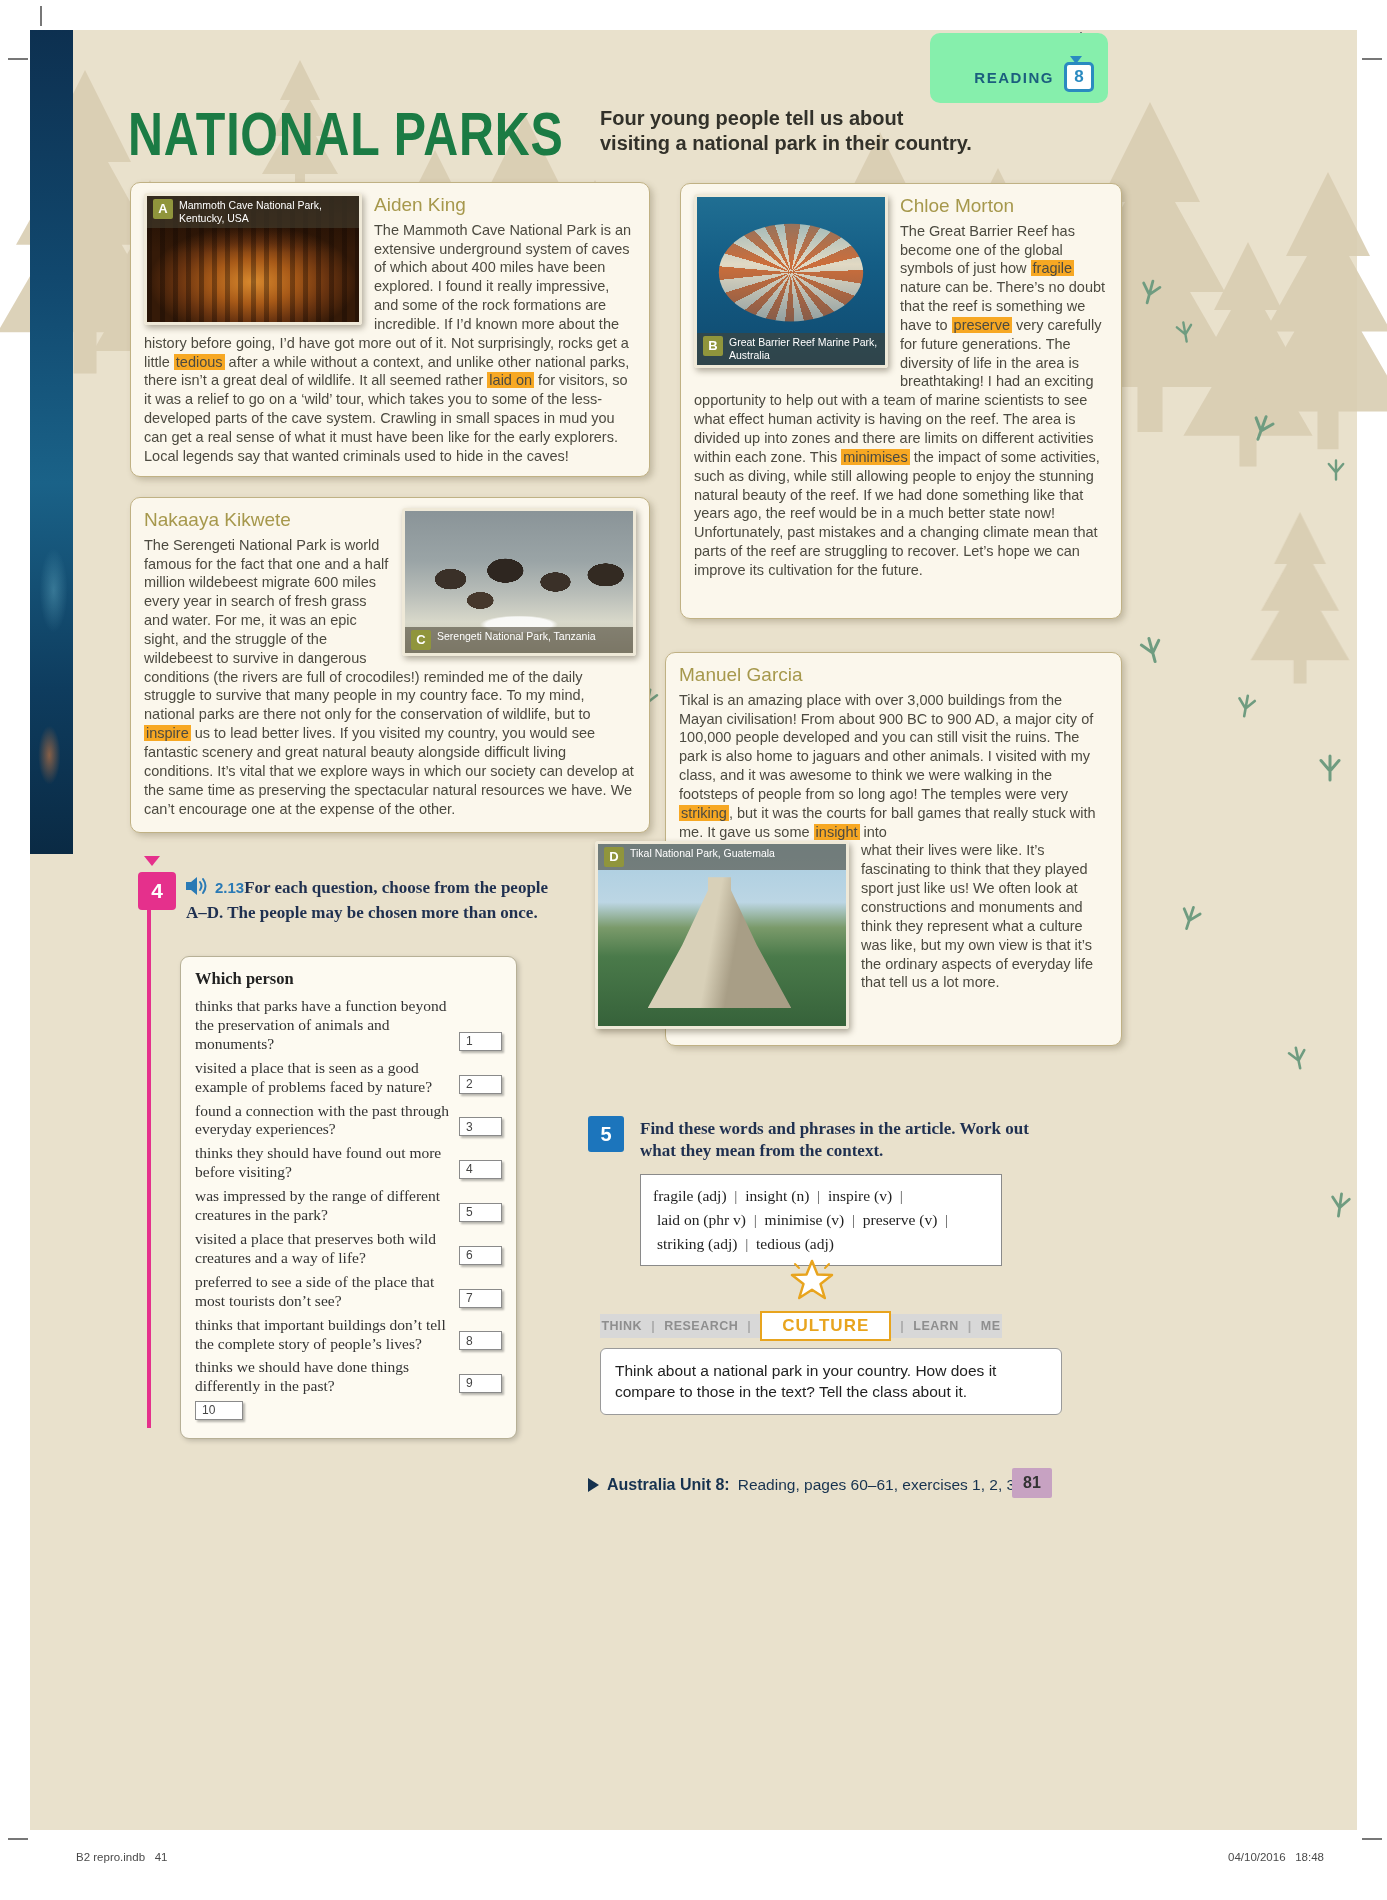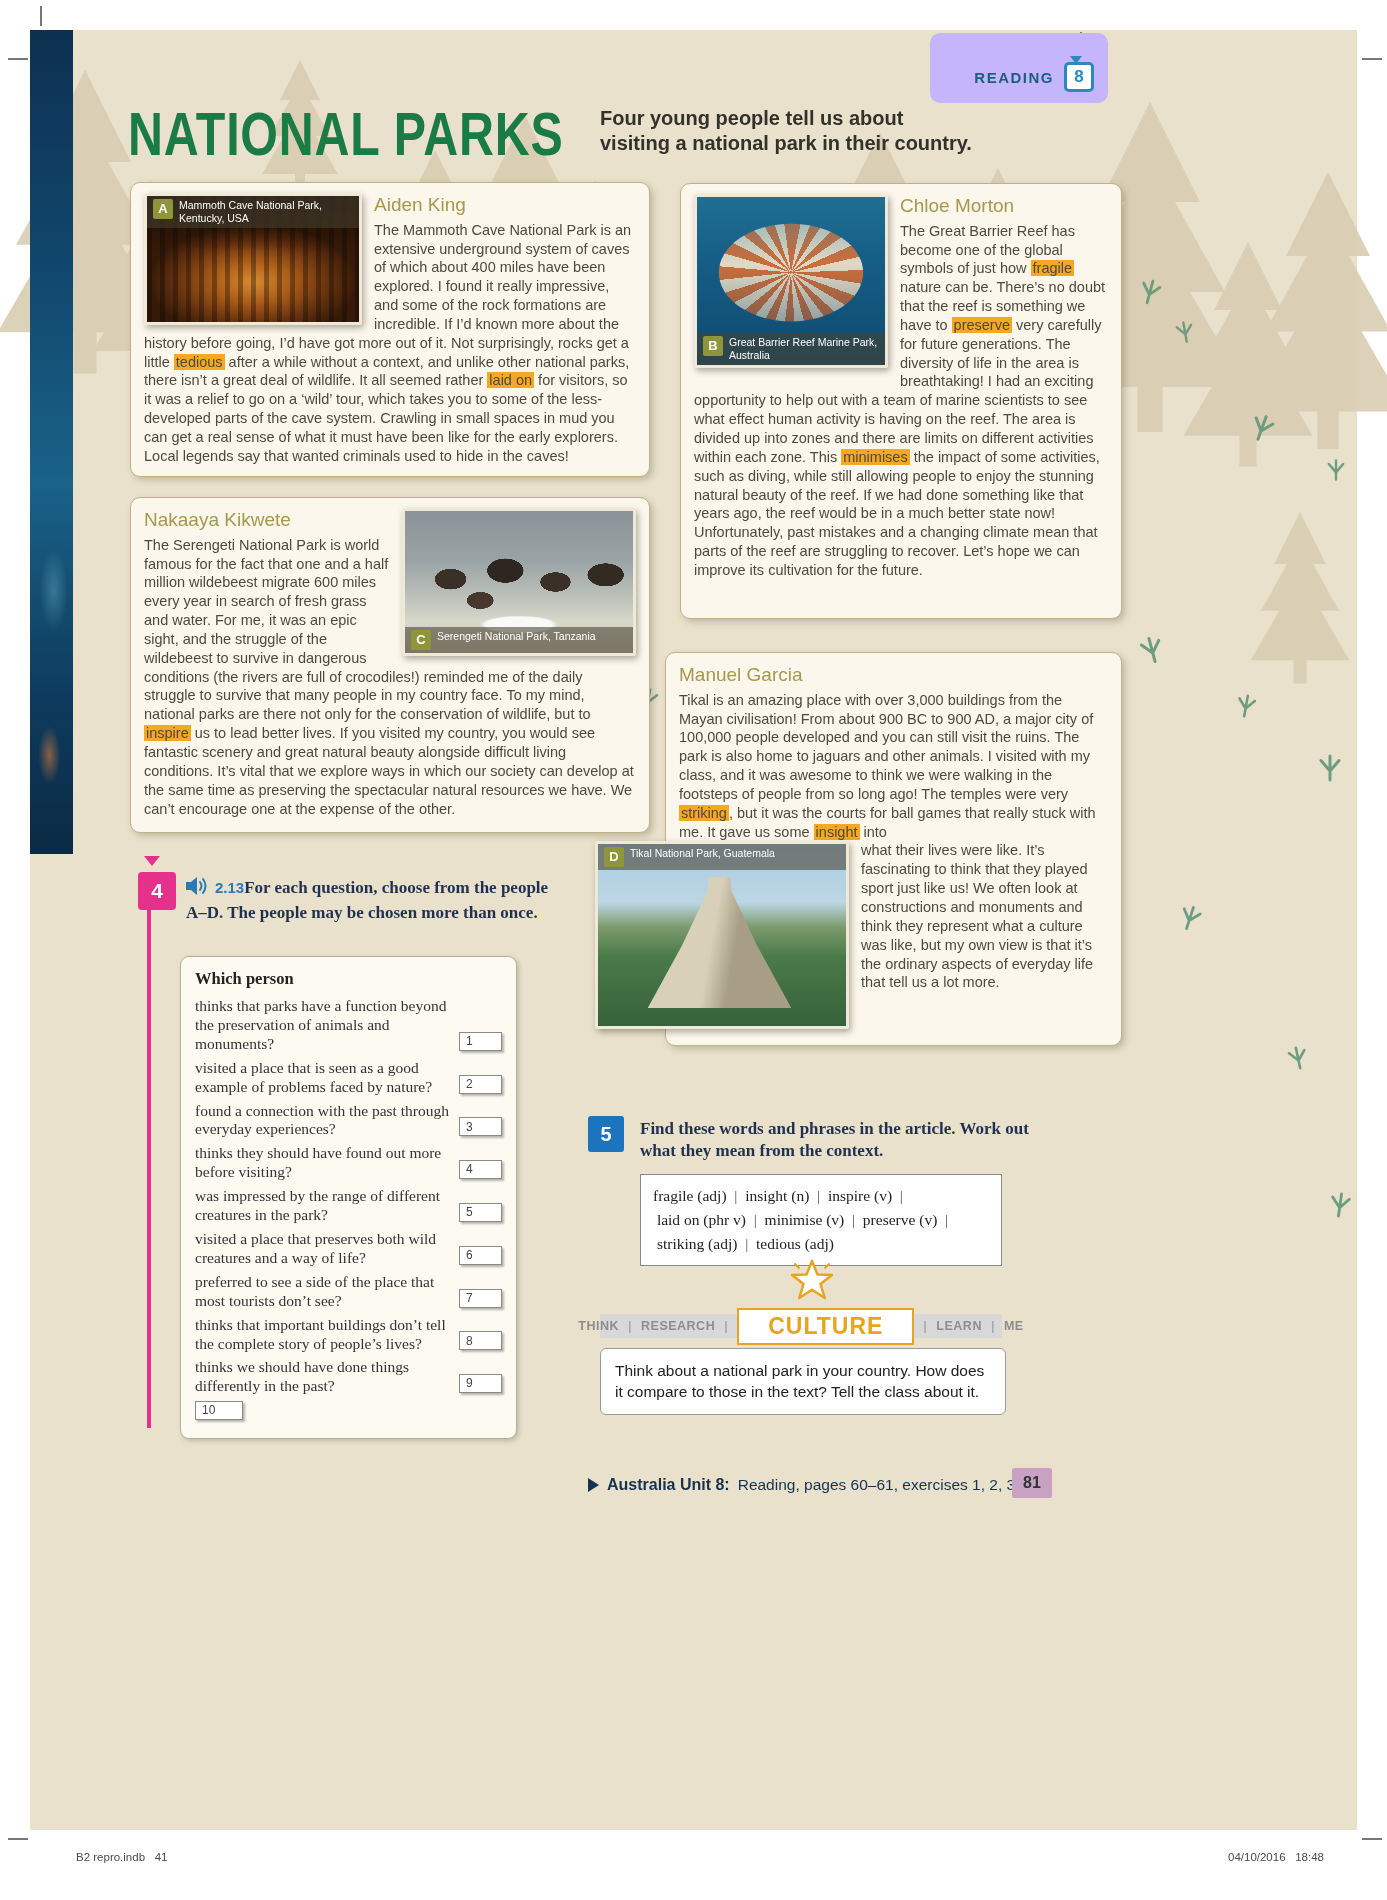--- a/index.html
+++ b/index.html
@@ -9,21 +9,21 @@
   .page{position:absolute;left:30px;top:30px;width:1327px;height:1800px;background:#e9e1cc}
   .deco{position:absolute;left:0;top:0;width:1387px;height:1900px;pointer-events:none}
   .bluestrip{position:absolute;left:30px;top:30px;width:43px;height:824px;
     background:
       radial-gradient(16px 42px at 45% 88%, rgba(235,130,60,.55), transparent 70%),
       radial-gradient(20px 60px at 55% 68%, rgba(120,195,215,.35), transparent 70%),
       linear-gradient(180deg,#0d3050 0%,#11486e 30%,#1a6288 55%,#0e3c5e 80%,#0a2a44 100%)}
   .crop{position:absolute;background:#777}
 
   
-  .rtab{position:absolute;left:930px;top:33px;width:178px;height:70px;background:#c4b5fd;border-radius:10px}
+  .rtab{position:absolute;left:930px;top:33px;width:178px;height:70px;background:#86efac;border-radius:10px}
   .rtab-tri{position:absolute;right:26px;top:23px;width:0;height:0;border-left:6px solid transparent;border-right:6px solid transparent;border-top:8px solid #2a8ac0}
   .rtab-inner{position:absolute;right:14px;bottom:11px;display:flex;align-items:center;gap:10px}
   .reading-label{color:#1b5e7e;font-weight:bold;font-size:15px;letter-spacing:1.5px}
   .unit-badge{width:30px;height:30px;background:#fff;border:3px solid #2a8ac0;border-radius:5px;display:flex;align-items:center;justify-content:center;color:#2a8ac0;font-weight:bold;font-size:17px}
 
   .title{position:absolute;left:128px;top:98px;font-size:62px;font-weight:bold;color:#1b7b44;white-space:nowrap;transform:scaleX(.78);transform-origin:left top;letter-spacing:1px}
   .subtitle{position:absolute;left:600px;top:106px;width:372px;font-size:20px;font-weight:bold;color:#32312a;line-height:1.25}
 
   
   .pbox{position:absolute;background:#fbf7ec;border:1px solid #c0b184;border-radius:10px;box-shadow:3px 3px 6px rgba(90,80,50,.28);padding:10px 13px;font-size:14.5px;line-height:1.3;color:#4c4a40}
@@ -82,22 +82,22 @@
 
   
   .wordbox{position:absolute;left:640px;top:1174px;width:362px;background:#fff;border:1.5px solid #8a8a8a;padding:9px 12px;font-family:"Liberation Serif",serif;font-size:15.5px;line-height:1.55;color:#222}
   .word{white-space:nowrap}
   .wsep{color:#555}
 
   
   .star{position:absolute;left:789px;top:1258px}
   .cbar{position:absolute;left:600px;top:1314px;width:402px;height:24px;background:#d8d8d8;display:flex;align-items:center;justify-content:center;gap:9px;font-size:12.5px;font-weight:bold;color:#8e8e8e;letter-spacing:.5px}
   .csep{color:#a8a8a8}
-  .cword.hot{background:#fff;border:2.5px solid #e8a41e;color:#e8a41e;font-size:23px;padding:3px 29px;letter-spacing:1px}
-  .cprompt{position:absolute;left:600px;top:1348px;width:406px;background:#fff;border:1.5px solid #9a9a9a;border-radius:6px;padding:11px 14px;font-size:15.5px;line-height:1.38;color:#222}
+  .cword.hot{background:#fff;border:2.5px solid #e8a41e;color:#e8a41e;font-size:17px;padding:3px 20px;letter-spacing:1px}
+  .cprompt{position:absolute;left:600px;top:1348px;width:462px;background:#fff;border:1.5px solid #9a9a9a;border-radius:6px;padding:11px 14px;font-size:15.5px;line-height:1.38;color:#222}
 
   
   .workbook{position:absolute;left:588px;top:1476px;display:flex;align-items:center;gap:8px;color:#16324f;font-size:15.5px}
   .wb-arrow{width:0;height:0;border-left:11px solid #16324f;border-top:7px solid transparent;border-bottom:7px solid transparent}
   .wb-bold{font-weight:bold;font-size:16px}
   .pagebadge{position:absolute;left:1012px;top:1468px;width:40px;height:30px;background:#c7a2c2;display:flex;align-items:center;justify-content:center;font-weight:bold;font-size:16px;color:#333;border-radius:2px}
   .slug{position:absolute;top:1851px;font-size:11.5px;color:#4a4a4a;white-space:pre}
   .slug-l{left:76px}.slug-r{left:1228px}
 </style>
 </head>

